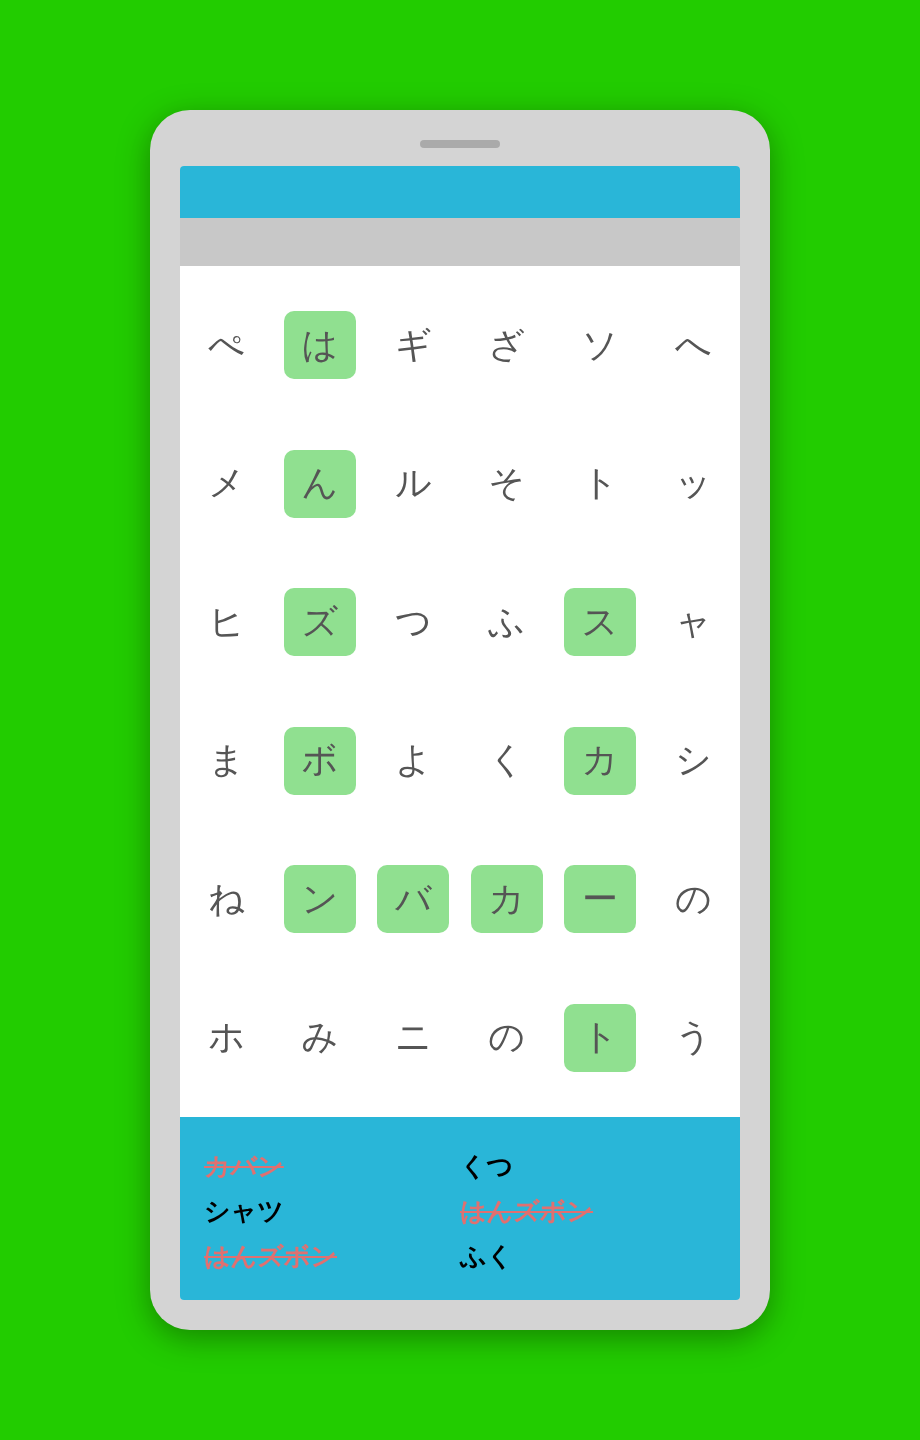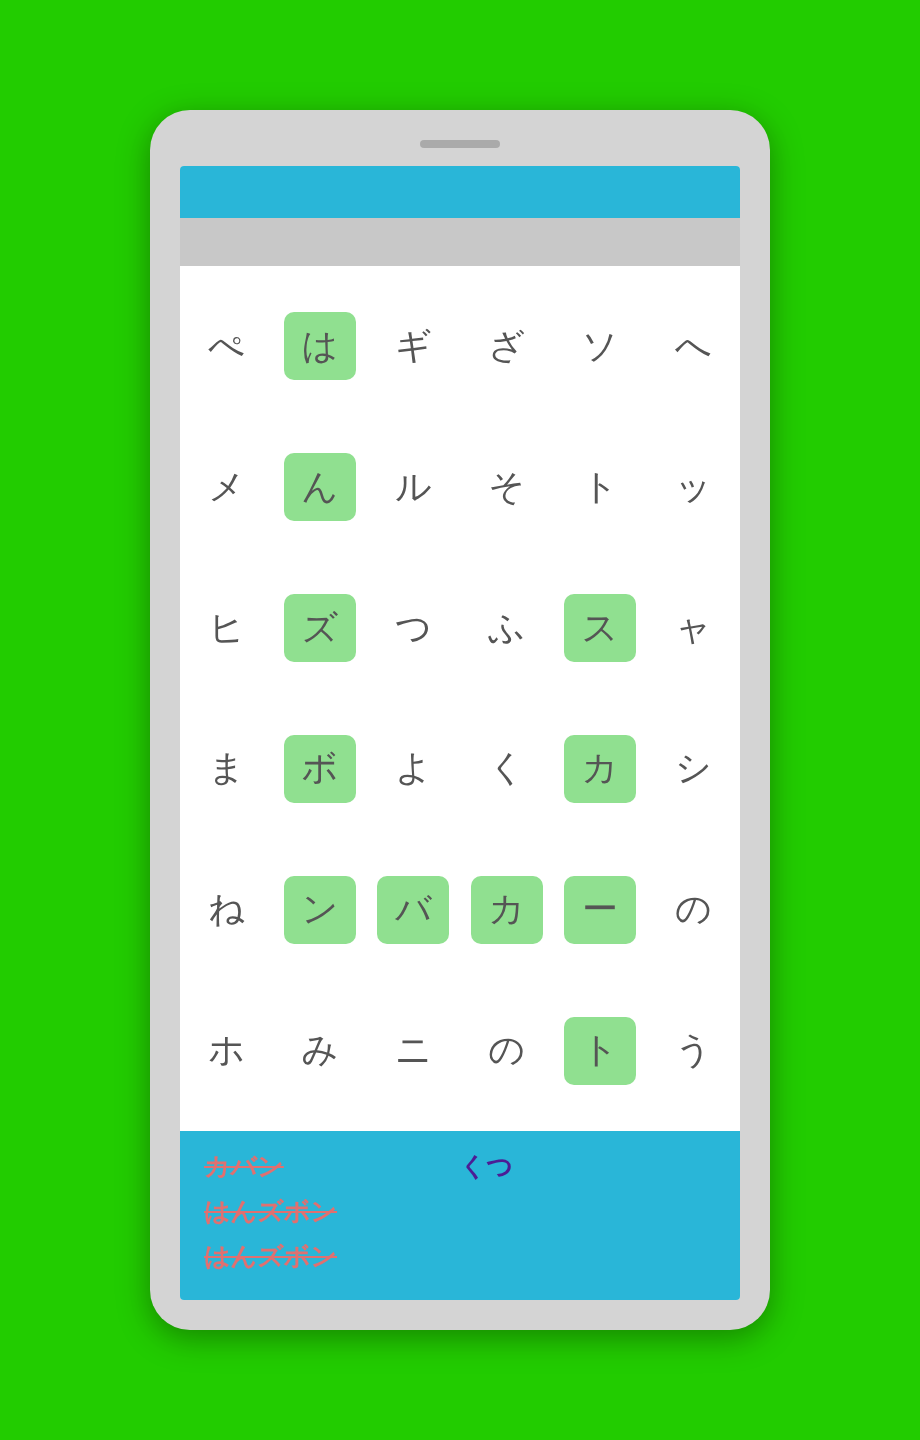--- a/index.html
+++ b/index.html
@@ -122,21 +122,21 @@
       border-radius: 10px;
       position: relative;
     }
 
     .grid-cell.highlighted {
       background: #90e090;
     }
 
     .words-panel {
       background: #29b6d8;
-      padding: 18px 24px 18px 24px;
+      padding: 32px 24px 18px 24px;
       flex-shrink: 0;
     }
 
     .words-row {
       display: flex;
       align-items: center;
       margin-bottom: 10px;
       gap: 0;
     }
 
@@ -149,21 +149,21 @@
       font-weight: bold;
       width: 50%;
     }
 
     .word-found {
       color: #e07070;
       text-decoration: line-through;
     }
 
     .word-unfound {
-      color: #4c1d95;
+      color: #000000;
     }
   </style>
 </head>
 <body>
 
 <div class="tablet">
   <div class="tablet-notch"></div>
 
   <div class="app-screen">
 
@@ -230,21 +230,23 @@
           <div class="grid-cell">う</div>
         </div>
       </div>
 
     <div class="words-panel" id="words-container">
     <div class="words-row">
           <span class="word-item word-found">カバン</span>
           <span class="word-item word-unfound">くつ</span>
         </div>
         <div class="words-row">
+          <span class="word-item word-unfound">シャツ</span>
           <span class="word-item word-found">はんズボン</span>
         </div>
         <div class="words-row">
           <span class="word-item word-found">はんズボン</span>
+          <span class="word-item word-unfound">ふく</span>
         </div>
       </div>
 
   </div>
 </div>
 
 </body></html>

